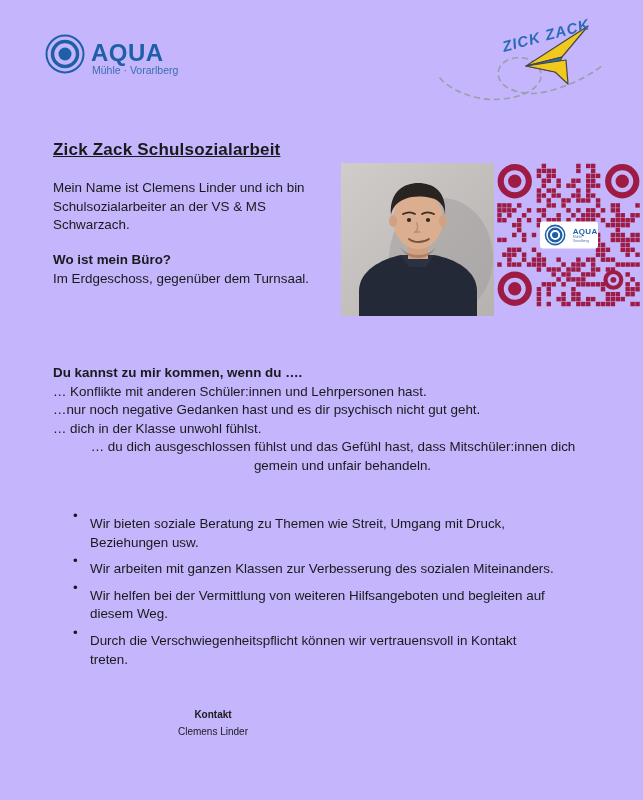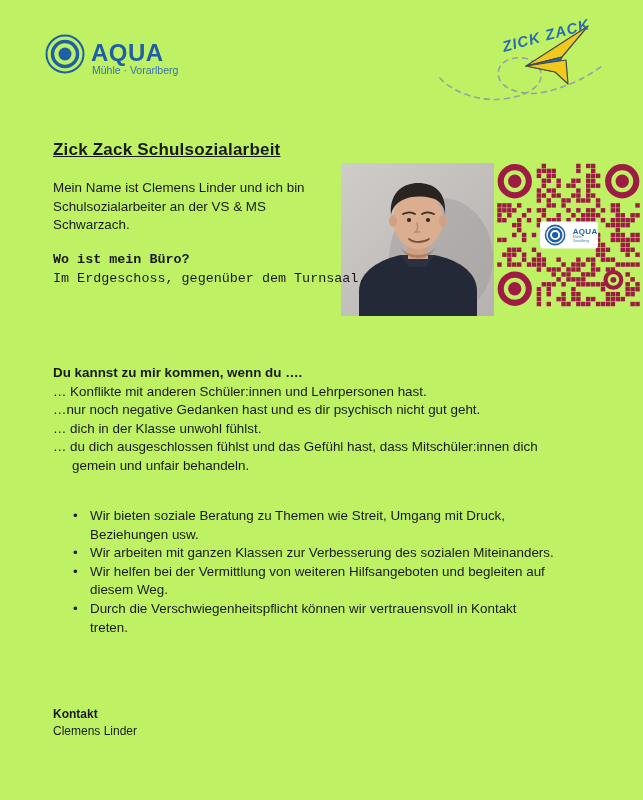--- a/index.html
+++ b/index.html
@@ -1,37 +1,37 @@
 <!DOCTYPE html>
 <html><head>
 <meta charset="utf-8">
 <style>
   html,body{margin:0;padding:0;background:#fff;}
-  #page{position:relative;width:643px;height:800px;background:#bef264;overflow:hidden;
+  #page{position:relative;width:643px;height:800px;background:#c4b5fd;overflow:hidden;
         font-family:"Liberation Sans", sans-serif;color:#1a1a1a;}
   .abs{position:absolute;}
   .pre{white-space:pre-line;}
   
   #aqua-logo{left:44px;top:28px;width:170px;height:52px;}
   #zz-logo{left:438px;top:8px;width:200px;height:108px;}
   
   #doc-title{left:53px;top:140px;font-size:17px;font-weight:bold;text-decoration:underline;letter-spacing:.2px;}
   .body-txt{font-size:13.4px;line-height:18.6px;}
   #intro{left:53px;top:179px;width:300px;}
-  #sec-buero{left:53px;top:251px;width:330px;font-family:Liberation Mono, monospace;}
+  #sec-buero{left:53px;top:251px;width:330px;}
   #sec-zeiten{left:53px;top:308px;width:330px;}
   #sec-kommen{left:53px;top:364px;width:560px;}
   #sec-schul{left:53px;top:506px;width:560px;}
-  #kontakt{left:53px;top:706px;width:320px;font-size:12px;line-height:17px;}
+  #kontakt{left:53px;top:706px;width:320px;font-size:10px;line-height:17px;text-align:center;}
   .sec-head{font-weight:bold;}
-  .hang{padding-left:19px;text-indent:-19px;}
+  .hang{padding-left:19px;text-indent:-19px;text-align:center;}
   .bullets{margin-top:1px;}
   .bullet-row{display:flex;align-items:flex-start;}
   .bullet-marker{width:17px;margin-left:20px;flex:0 0 17px;font-size:13.4px;line-height:18.6px;}
-  .bullet-text{flex:1;max-width:505px;}
+  .bullet-text{flex:1;max-width:505px;margin-top:8px;}
   #email-link{color:#2b2be0;text-decoration:underline;cursor:pointer;}
   #kontakt .k-head{font-weight:bold;}
   
   #photo{left:341px;top:163px;width:153px;height:153px;}
   #qr{left:497px;top:163px;width:143px;height:144px;}
   #qr svg{display:block;width:100%;height:100%;}
   #qr-center{position:absolute;left:50%;top:50%;transform:translate(-50%,-50%);
              width:58px;height:27px;background:#fff;border-radius:3px;
              display:flex;align-items:center;justify-content:center;gap:3px;}
   #qr-center .mini-txt{display:flex;flex-direction:column;line-height:1;}

